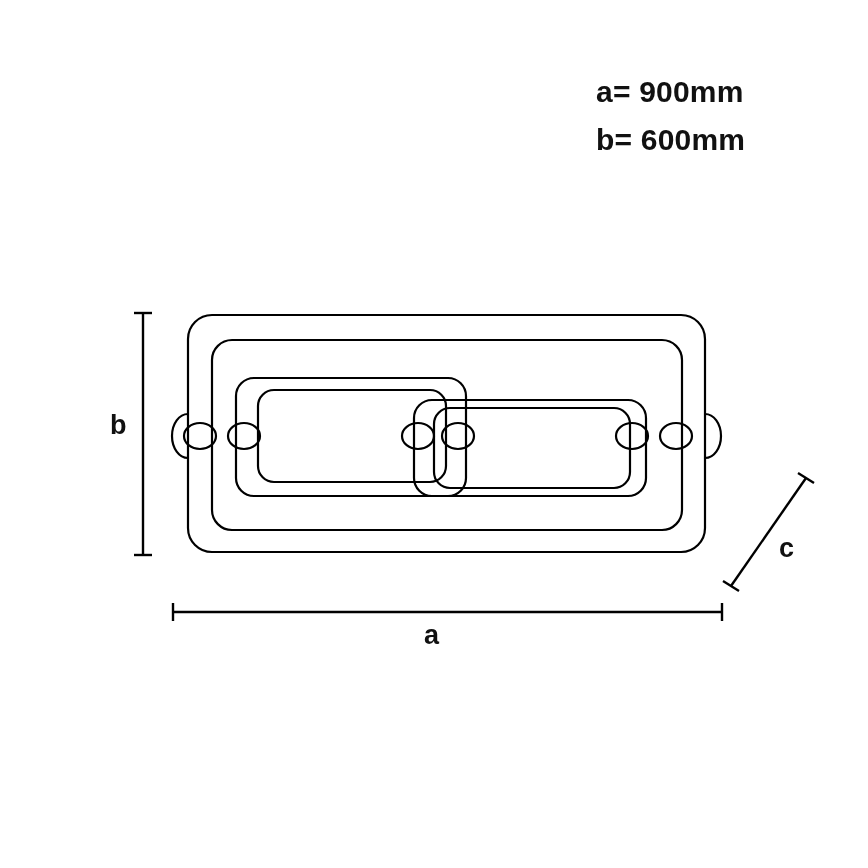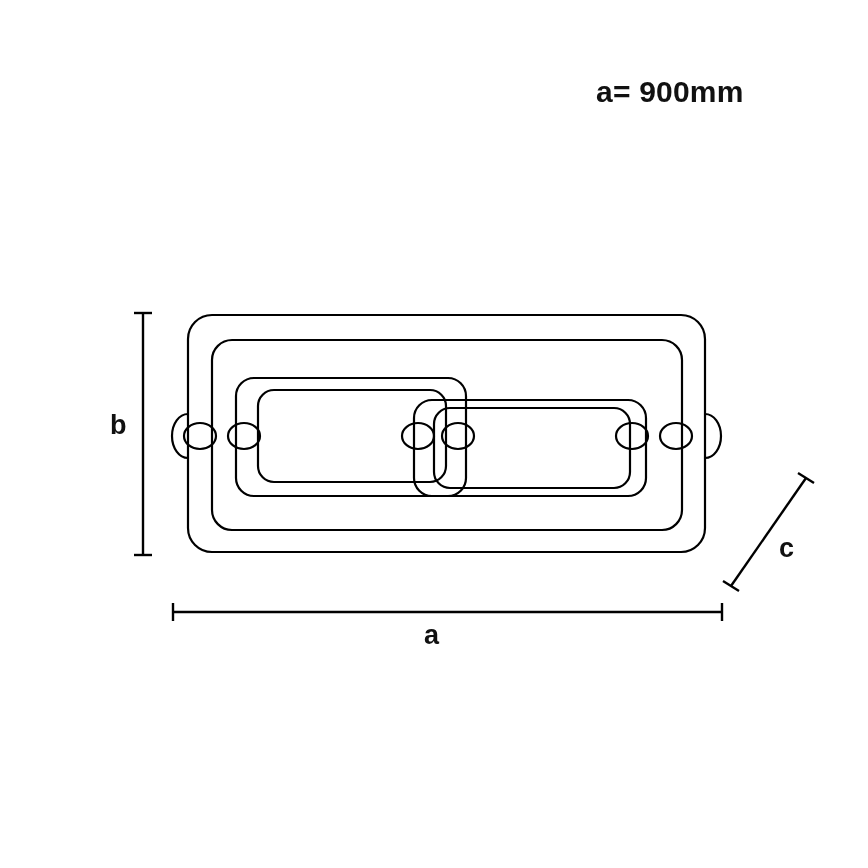--- a/index.html
+++ b/index.html
@@ -15,20 +15,21 @@
   #label-c{left:779px;top:533px;}
   svg{position:absolute;left:0;top:0;}
 </style>
 </head>
 <body>
 
 <div id="stage">
 
   <div class="legend">
     <div class="legend-line">a= 900mm</div>
+    <div class="legend-line">b= 600mm</div>
   </div>
 
   <svg width="868" height="868" viewBox="0 0 868 868">
     <g fill="none" stroke="#000000" stroke-width="2.2" stroke-linecap="round" stroke-linejoin="round">
 
       <rect x="188" y="315" width="517" height="237" rx="24" ry="24"></rect>
 
       <rect x="212" y="340" width="470" height="190" rx="20" ry="20"></rect>
 
       <rect x="236" y="378" width="230" height="118" rx="18" ry="18"></rect>

